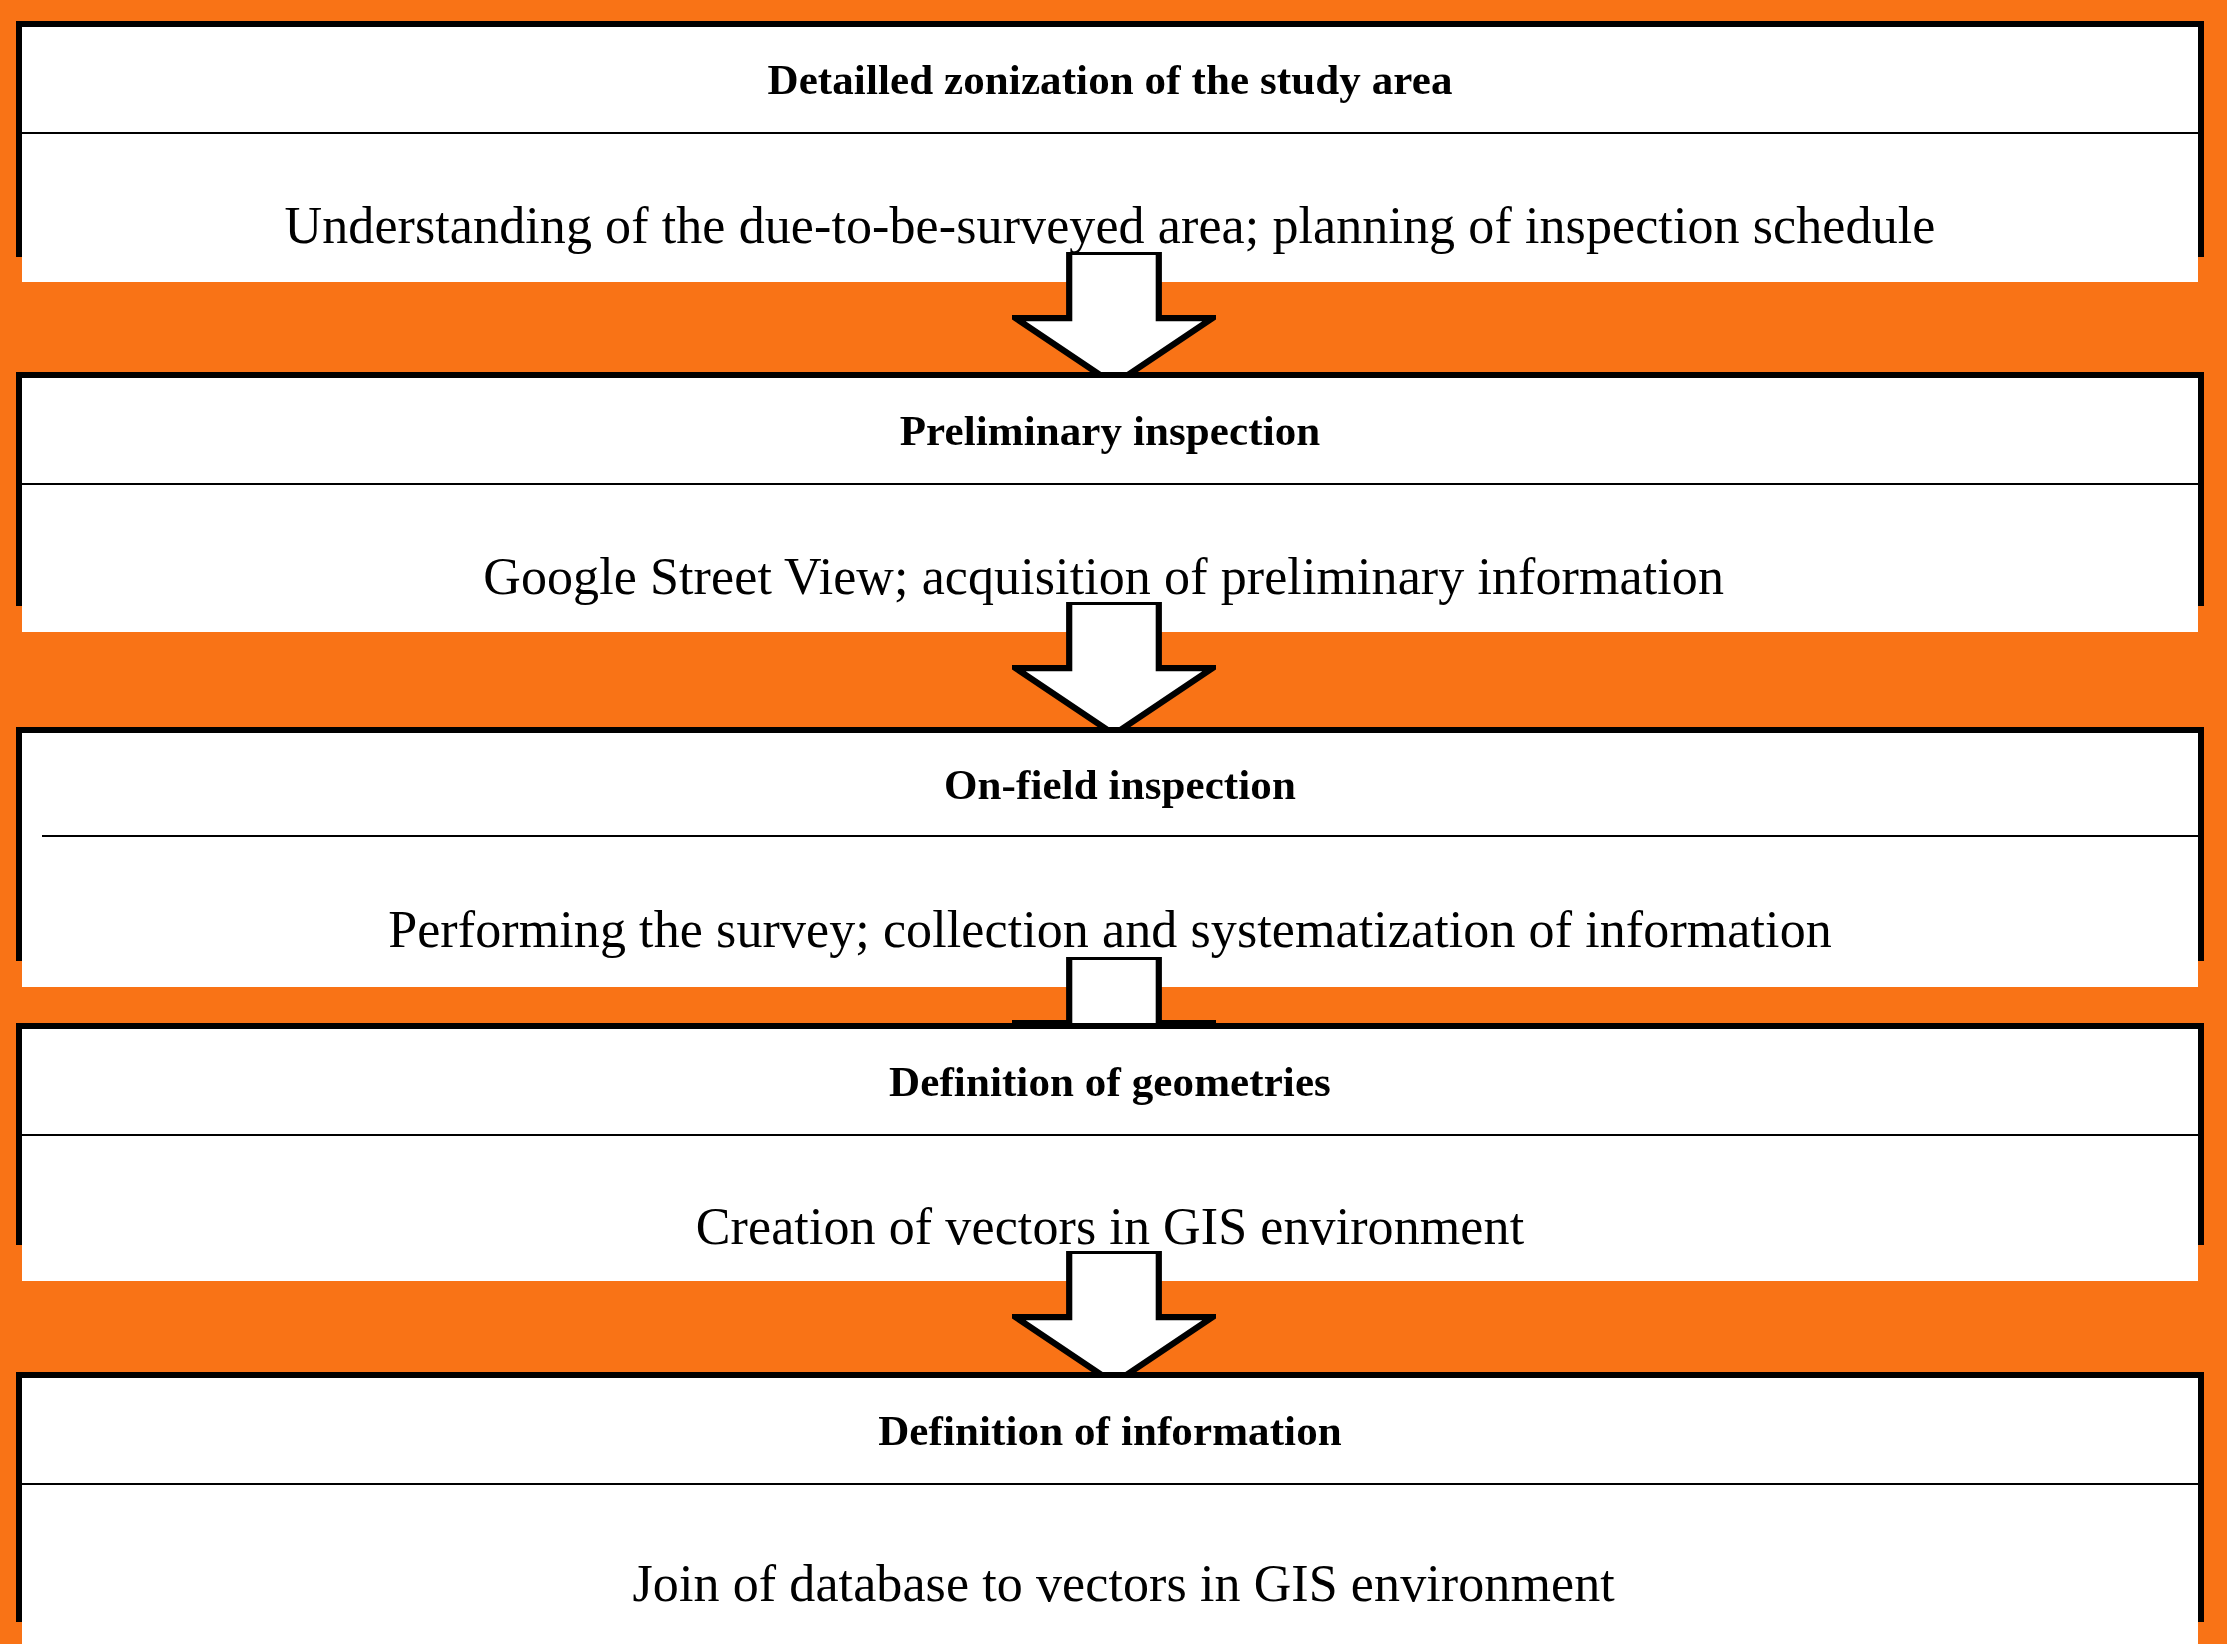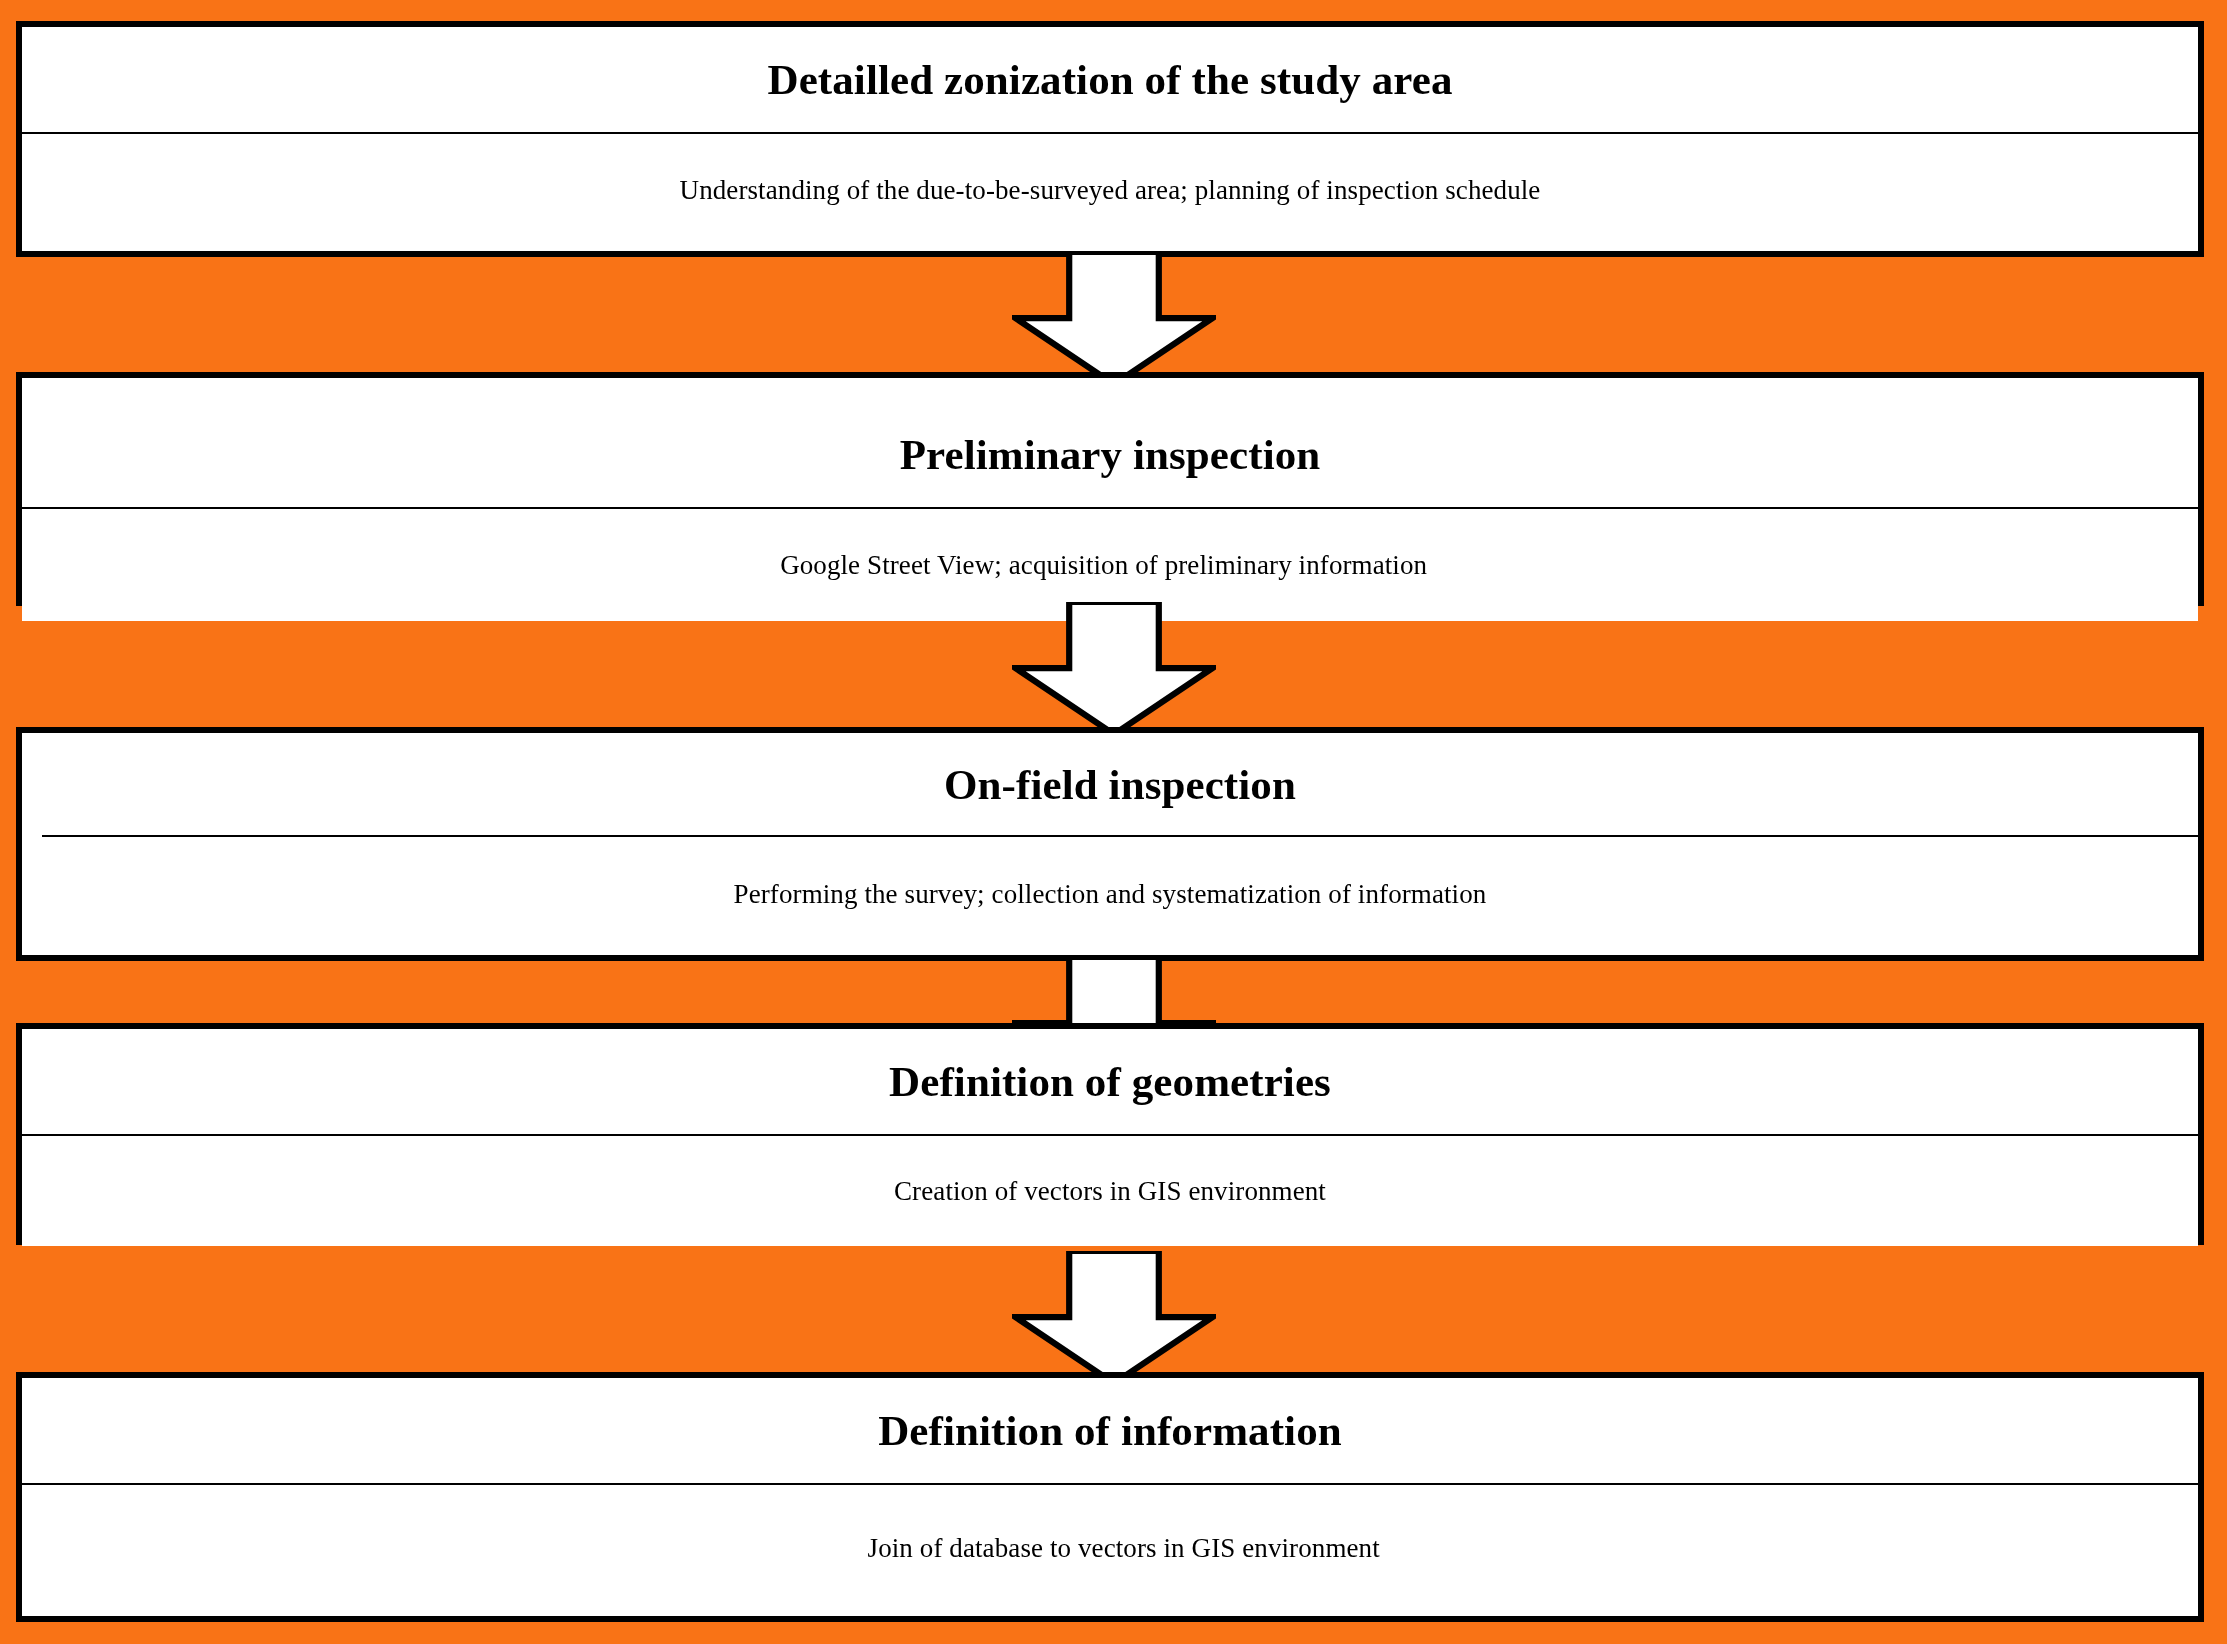--- a/index.html
+++ b/index.html
@@ -41,31 +41,32 @@
     white-space: nowrap;
   }
   .node-title {
     font-weight: bold;
     font-size: 43px;
     letter-spacing: 0.1px;
     border-bottom: 2.8px solid #000000;
   }
   .node-sub {
     font-weight: normal;
-    font-size: 27px;
+    font-size: 52px;
     letter-spacing: 0.1px;
+    margin-top: 35px;
   }
 
   
   #node-1 { top: 20.7px;   height: 236px; }
   #node-1 .node-title { height: 107px; }
   #node-1 .node-sub   { height: 113px; }
 
   #node-2 { top: 372px;  height: 234px; }
-  #node-2 .node-title { height: 107px; margin-top: 24px; }
+  #node-2 .node-title { height: 107px; }
   #node-2 .node-sub   { height: 112px; padding-left: 8px; }
 
   #node-3 { top: 727px; height: 234px; }
   #node-3 .node-title { height: 104px; margin-left: 20px; }
   #node-3 .node-sub   { height: 115px; }
 
   #node-4 { top: 1023px; height: 222px; }
   #node-4 .node-title { height: 107px; }
   #node-4 .node-sub   { height: 110px; }
 

